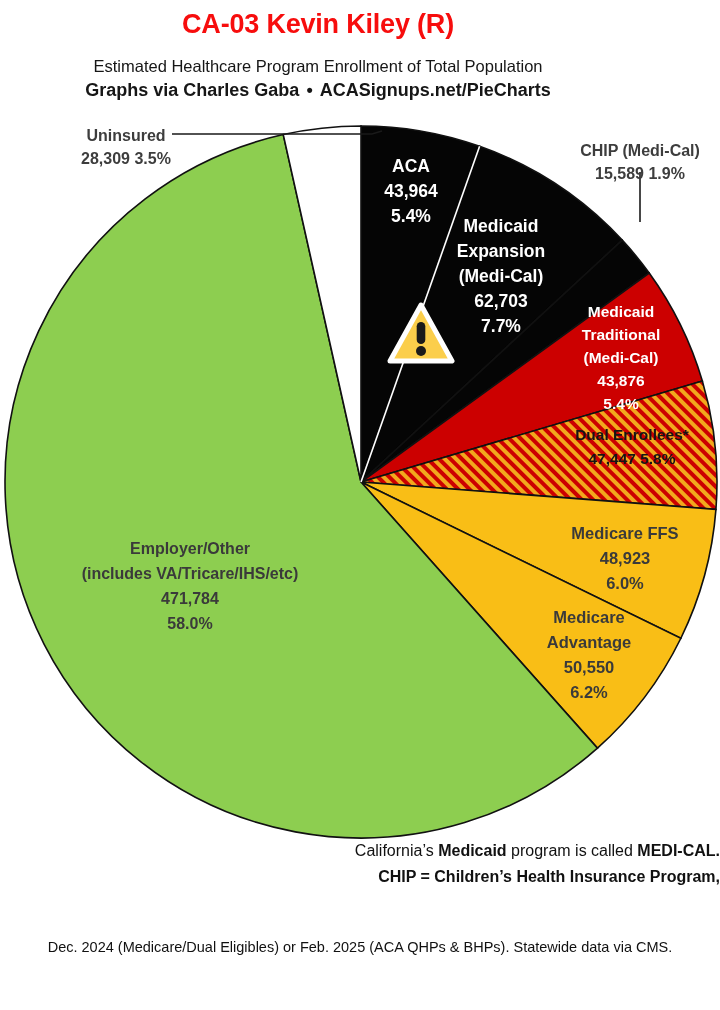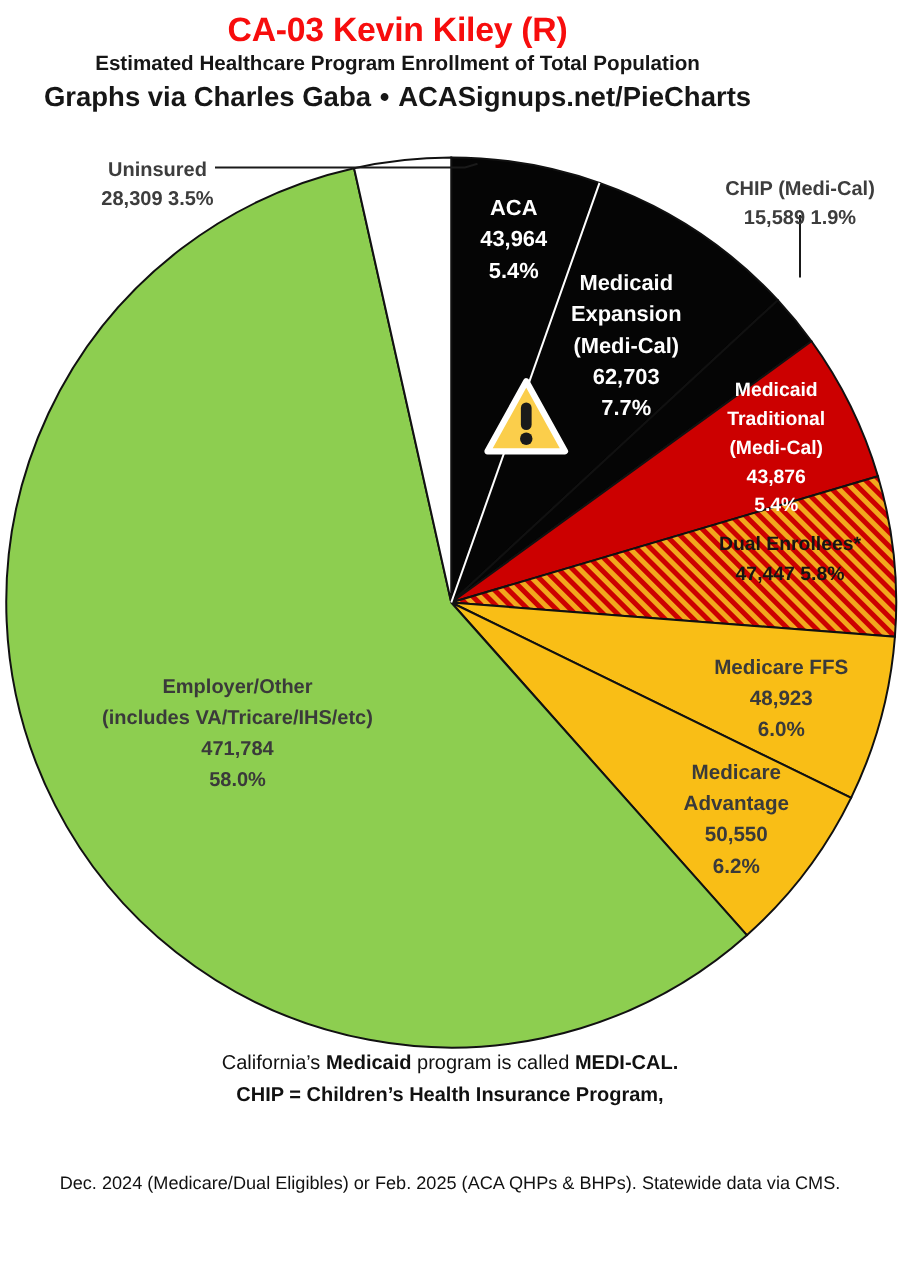--- a/index.html
+++ b/index.html
@@ -26,27 +26,27 @@
   }
   #chart-title {
     font-size: 27px;
     font-weight: bold;
     color: #f70d0d;
     letter-spacing: -0.2px;
     line-height: 1.15;
   }
   #chart-subtitle {
     font-size: 16.5px;
-    font-weight: bold;
+    font-weight: normal;
     color: #161616;
     line-height: 1.38;
-    margin-top: 0;
+    margin-top: 15px;
   }
   #chart-credit {
-    font-size: 22px;
+    font-size: 18px;
     font-weight: bold;
     color: #161616;
     line-height: 1.38;
   }
   #chart-credit .dot { padding: 0 7px; }
 
   
   #pie-wrap {
     position: absolute;
     left: 0;
@@ -61,21 +61,21 @@
     font-weight: bold;
     text-anchor: middle;
   }
 
   
   #footnotes {
     position: absolute;
     left: 0;
     top: 838px;
     width: 720px;
-    text-align: center;
+    text-align: right;
     font-size: 16px;
     line-height: 1.62;
     color: #111111;
     z-index: 1;
   }
   #footnotes .fn-line { white-space: nowrap; }
   #footnotes b { font-weight: bold; }
 
   #source-note {
     position: absolute;

